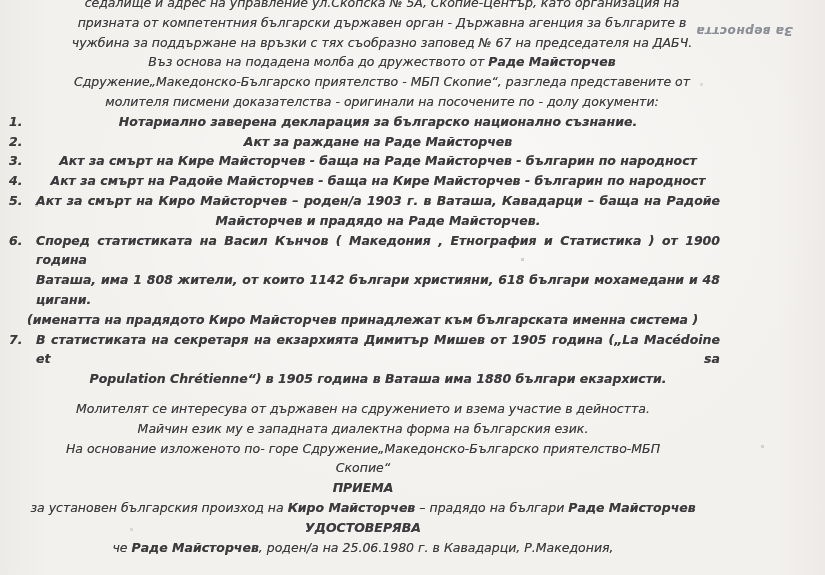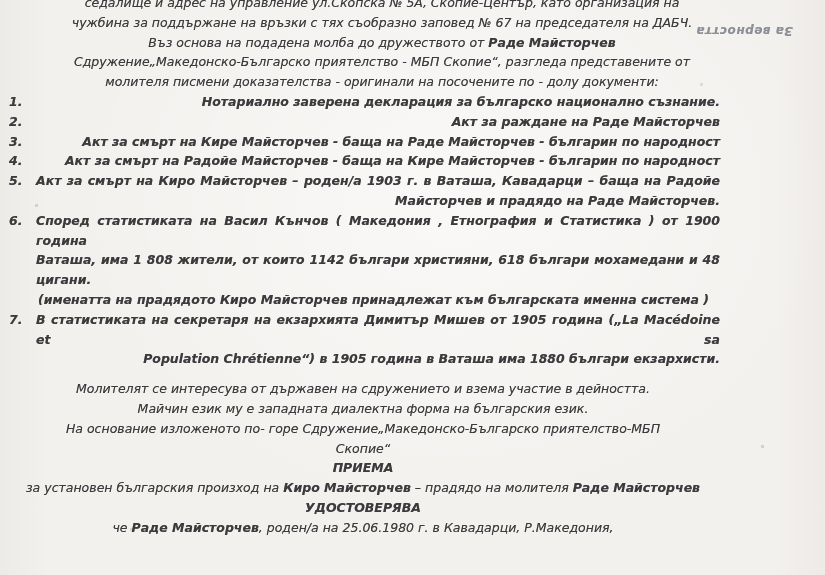--- a/index.html
+++ b/index.html
@@ -19,22 +19,22 @@
   .doc{position:absolute;left:6px;top:0;width:714px;margin-top:-7px;}
   .line{white-space:nowrap;}
   .c{text-align:center;}
   .intro{padding-left:38px;}
   .b{font-weight:bold;}
   .items{margin-top:0;}
   .item{display:flex;}
   .item .num{flex:none;width:27px;padding-left:3px;font-weight:bold;}
   .item .body{flex:1;font-weight:bold;}
   .jline{text-align:justify;text-align-last:justify;}
-  .lline{text-align:right;}
-  .note{margin-left:21px;font-weight:bold;text-align:center;}
+  .lline{text-align:center;}
+  .note{margin-left:21px;font-weight:bold;}
   .closing{margin-top:10px;}
   .bleed{
     position:absolute;top:20px;right:32px;
     transform:rotate(180deg);
     color:rgba(138,148,162,.55);
     filter:blur(.7px);
     font-size:12px;letter-spacing:.5px;
     font-weight:bold;
   }
   .speckles{position:absolute;left:0;top:0;width:1px;height:1px;
@@ -48,20 +48,21 @@
 <body>
 
 <div class="speckles"></div>
 
 <div class="bleed">За верността</div>
 
 <div class="doc">
 
   <div class="intro">
     <div class="line c">седалище и адрес  на управление ул.Скопска № 5А, Скопие-Център, като организация на</div>
+    <div class="line c">призната от компетентния български държавен орган - Държавна агенция за българите в</div>
     <div class="line c">чужбина за поддържане на връзки с тях съобразно заповед № 67 на председателя на ДАБЧ.</div>
     <div class="line c"><span>Въз основа на подадена молба до дружеството от </span><span class="b">Раде Майсторчев</span></div>
     <div class="line c">Сдружение„Македонско-Българско приятелство - МБП Скопие“, разгледа представените от</div>
     <div class="line c">молителя писмени доказателства - оригинали на посочените по - долу документи:</div>
   </div>
 
   <div class="items">
     <div class="item">
       <div class="num">1.</div>
       <div class="body">
@@ -109,19 +110,19 @@
       </div>
     </div>
   </div>
 
   <div class="closing">
     <div class="line c">Молителят се интересува от държавен на сдружението и взема участие в дейността.</div>
     <div class="line c">Майчин език му е западната диалектна форма на българския език.</div>
     <div class="line c">На основание изложеното по- горе Сдружение„Македонско-Българско приятелство-МБП</div>
     <div class="line c">Скопие“</div>
     <div class="line c b">ПРИЕМА</div>
-    <div class="line c"><span>за установен българския произход на </span><span class="b">Киро Майсторчев</span><span> – прадядо на молителя </span><span class="b">Раде Майсторчев</span></div>
+    <div class="line c"><span>за установен българския произход на </span><span class="b">Киро Майсторчев</span><span> – прадядо на българи </span><span class="b">Раде Майсторчев</span></div>
     <div class="line c b">УДОСТОВЕРЯВА</div>
     <div class="line c"><span>че </span><span class="b">Раде Майсторчев</span><span>, роден/а на 25.06.1980 г. в Кавадарци, Р.Македония,</span></div>
 
   </div>
 
 </div>
 
 </body></html>

